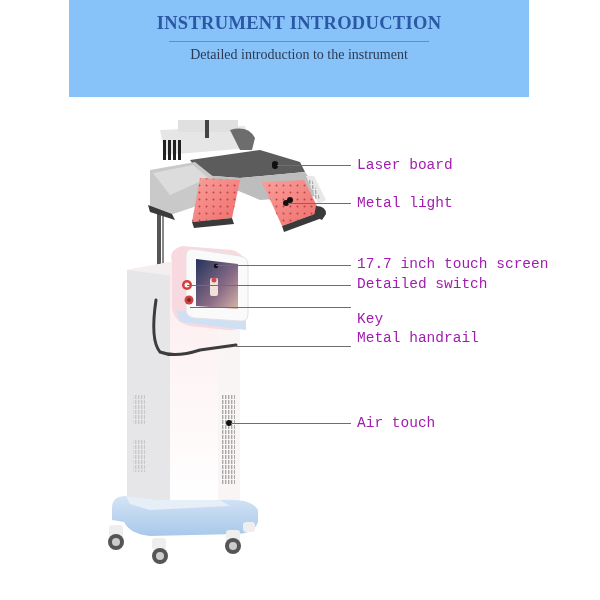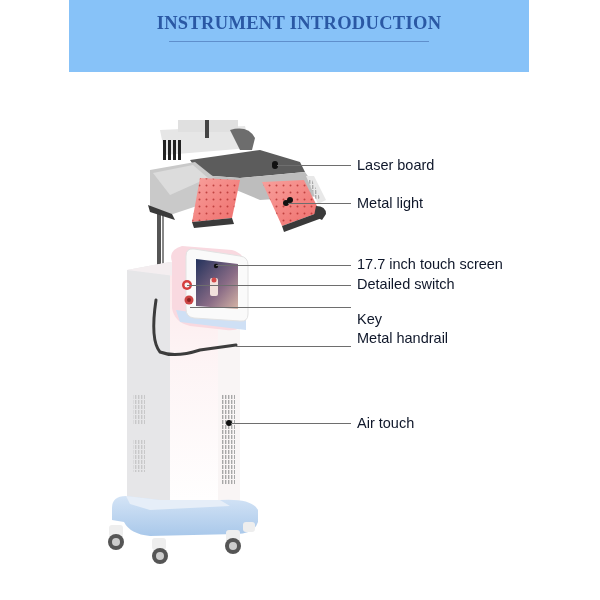--- a/index.html
+++ b/index.html
@@ -1,31 +1,32 @@
 <!DOCTYPE html>
 <html><head>
 <meta charset="utf-8">
 <style>
   html, body { margin:0; padding:0; background:#ffffff; }
   body { width:600px; height:600px; position:relative; overflow:hidden; font-family:"DejaVu Serif", "Liberation Serif", serif; }
-  .header { position:absolute; left:69px; top:0; width:460px; height:72px; background:#87c2f8; }
+  .header { position:absolute; left:69px; top:0; width:460px; height:97px; background:#87c2f8; }
   .header-title { position:absolute; left:0; right:0; top:13px; text-align:center; font-family:"Liberation Serif", serif; font-weight:bold; font-size:18.5px; color:#2a58a4; letter-spacing:0.3px; }
   .header-rule { position:absolute; left:100px; width:260px; top:41px; height:1px; background:#5f8fcc; }
   .header-sub { position:absolute; left:0; right:0; top:47px; text-align:center; font-family:"Liberation Serif", serif; font-size:14px; color:#2b3a55; }
   .device { position:absolute; left:0; top:0; width:600px; height:600px; }
   .callout-line { position:absolute; height:1px; background:#6e6e6e; }
   .callout-dot { position:absolute; width:6px; height:6px; border-radius:50%; background:#111; }
-  .label { position:absolute; left:357px; font-family:Liberation Sans, sans-serif; font-size:14.5px; color:#0f172a; white-space:nowrap; line-height:16px; }
+  .label { position:absolute; left:357px; font-family:Liberation Mono, monospace; font-size:14.5px; color:#a21caf; white-space:nowrap; line-height:16px; }
 </style>
 </head>
 <body>
 
 <div class="header">
   <div class="header-title">INSTRUMENT INTRODUCTION</div>
   <div class="header-rule"></div>
+  <div class="header-sub">Detailed introduction to the instrument</div>
 </div>
 
 <svg class="device" viewBox="0 0 600 600" xmlns="http://www.w3.org/2000/svg">
   <defs>
     <linearGradient id="bodyG" x1="0" x2="1" y1="0" y2="0">
       <stop offset="0" stop-color="#e9e9eb"></stop>
       <stop offset="0.45" stop-color="#f6f6f7"></stop>
       <stop offset="1" stop-color="#ffffff"></stop>
     </linearGradient>
     <linearGradient id="frontG" x1="0" x2="0" y1="0" y2="1">

